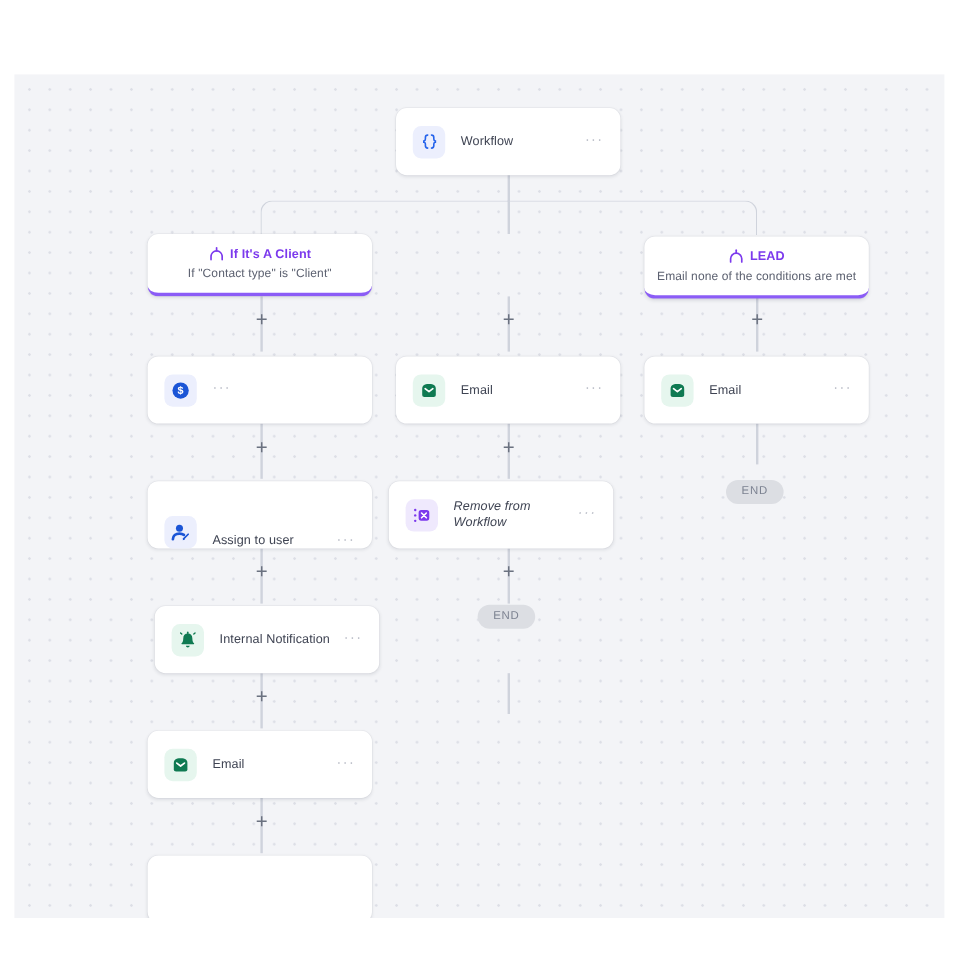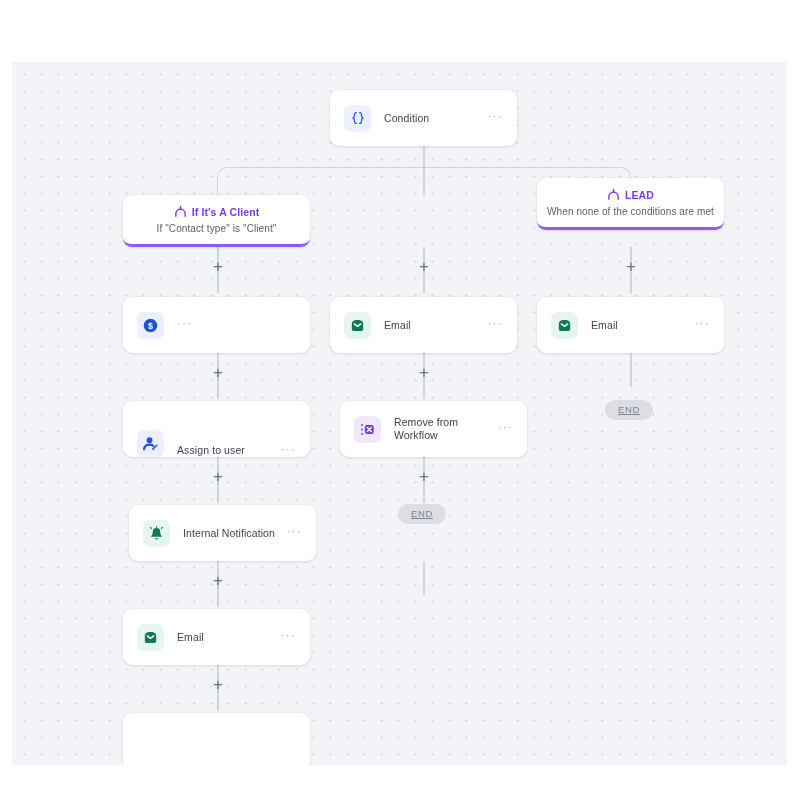--- a/index.html
+++ b/index.html
@@ -73,21 +73,20 @@
     height: 20px;
     padding: 0 13px;
     border-radius: 10px;
     background: #dcdee3;
     color: #7b8190;
     font-size: 9.5px;
     letter-spacing: 0.6px;
     line-height: 20px;
     text-align: center;
     font-family: "Liberation Sans", sans-serif;
-    text-decoration: underline;
   }
 
   
   .card {
     position: absolute;
     background: #ffffff;
     border-radius: 9px;
     box-shadow: 0 1px 3px rgba(20,25,50,0.10), 0 0 0 0.6px rgba(20,25,50,0.04);
     box-sizing: border-box;
   }
@@ -204,49 +203,49 @@
 
     <div class="card action-card" style="left:318px; top:28px; width:187px; height:56px;">
       <div class="icon-box blue">
         <svg width="16" height="16" viewBox="0 0 16 16" aria-hidden="true">
           <path d="M6.4 2.6c-1.5 0-1.9 .7-1.9 1.9v1.4c0 .9-.4 1.5-1.3 1.6v1
                    c .9 .1 1.3 .7 1.3 1.6v1.4c0 1.2 .4 1.9 1.9 1.9" fill="none" stroke="#2563eb" stroke-width="1.35" stroke-linecap="round"></path>
           <path d="M9.6 2.6c1.5 0 1.9 .7 1.9 1.9v1.4c0 .9 .4 1.5 1.3 1.6v1
                    c -.9 .1 -1.3 .7 -1.3 1.6v1.4c0 1.2 -.4 1.9 -1.9 1.9" fill="none" stroke="#2563eb" stroke-width="1.35" stroke-linecap="round"></path>
         </svg>
       </div>
-      <div class="card-label">Condition</div>
+      <div class="card-label">Workflow</div>
       <div class="dots">···</div>
     </div>
 
     <div class="card branch-card" style="left:111px; top:133px; width:187px; height:52px;">
       <div class="branch-title-row">
         <span>
           <svg width="13" height="13" viewBox="0 0 14 14" aria-hidden="true">
             <path d="M2 12.2V9.4C2 6.6 4.3 4.3 7 4.3s5 2.3 5 5.1v2.8" fill="none" stroke="#7c3aed" stroke-width="1.5" stroke-linecap="round"></path>
             <path d="M7 4.3V1.6" fill="none" stroke="#7c3aed" stroke-width="1.5" stroke-linecap="round"></path>
           </svg>
         </span>
         <span class="branch-title">If It's A Client</span>
       </div>
       <div class="branch-sub">If "Contact type" is "Client"</div>
     </div>
 
 
-    <div class="card branch-card" style="left:525px; top:116px; width:187px; height:52px;">
+    <div class="card branch-card" style="left:525px; top:135px; width:187px; height:52px;">
       <div class="branch-title-row">
         <span>
           <svg width="13" height="13" viewBox="0 0 14 14" aria-hidden="true">
             <path d="M2 12.2V9.4C2 6.6 4.3 4.3 7 4.3s5 2.3 5 5.1v2.8" fill="none" stroke="#7c3aed" stroke-width="1.5" stroke-linecap="round"></path>
             <path d="M7 4.3V1.6" fill="none" stroke="#7c3aed" stroke-width="1.5" stroke-linecap="round"></path>
           </svg>
         </span>
         <span class="branch-title">LEAD</span>
       </div>
-      <div class="branch-sub">When none of the conditions are met</div>
+      <div class="branch-sub">Email none of the conditions are met</div>
     </div>
 
     <div class="card action-card" style="left:111px; top:235px; width:187px; height:56px;">
       <div class="icon-box blue">
         <svg width="17" height="17" viewBox="0 0 18 18" aria-hidden="true">
           <circle cx="9" cy="9" r="7.2" fill="#1b55d6"></circle>
           <text x="9" y="12.4" text-anchor="middle" fill="#ffffff" font-family="Liberation Sans, sans-serif" font-size="9.5" font-weight="bold">$</text>
         </svg>
       </div>
       <div class="dots">···</div>
@@ -296,21 +295,21 @@
       <div class="icon-box green">
         <svg width="17" height="17" viewBox="0 0 18 18" aria-hidden="true">
           <path d="M3 7.4c0-2.6 1.5-4.3 6-4.3s6 1.7 6 4.3v5.3c0 1.3-.8 2-2 2H5c-1.2 0-2-.7-2-2z" fill="#0f7a52"></path>
           <path d="M5.6 7.3 9 9.9l3.4-2.6" fill="none" stroke="#ffffff" stroke-width="1.5" stroke-linecap="round" stroke-linejoin="round"></path>
         </svg>
       </div>
       <div class="card-label">Email</div>
       <div class="dots">···</div>
     </div>
 
-    <div class="card action-card" style="left:328px; top:339px; width:187px; height:56px;">
+    <div class="card action-card" style="left:312px; top:339px; width:187px; height:56px;font-style:italic;">
       <div class="icon-box purple">
         <svg width="17" height="17" viewBox="0 0 18 18" aria-hidden="true">
           <circle cx="3.2" cy="4.2" r="1.05" fill="#7c3aed"></circle>
           <circle cx="3.2" cy="9" r="1.05" fill="#7c3aed"></circle>
           <circle cx="3.2" cy="13.8" r="1.05" fill="#7c3aed"></circle>
           <rect x="6.2" y="4.3" width="9.4" height="9.4" rx="2.3" fill="#7c3aed"></rect>
           <path d="M8.8 6.9l4.2 4.2M13 6.9l-4.2 4.2" stroke="#ffffff" stroke-width="1.45" stroke-linecap="round"></path>
         </svg>
       </div>
       <div class="card-label">Remove from Workflow</div>

